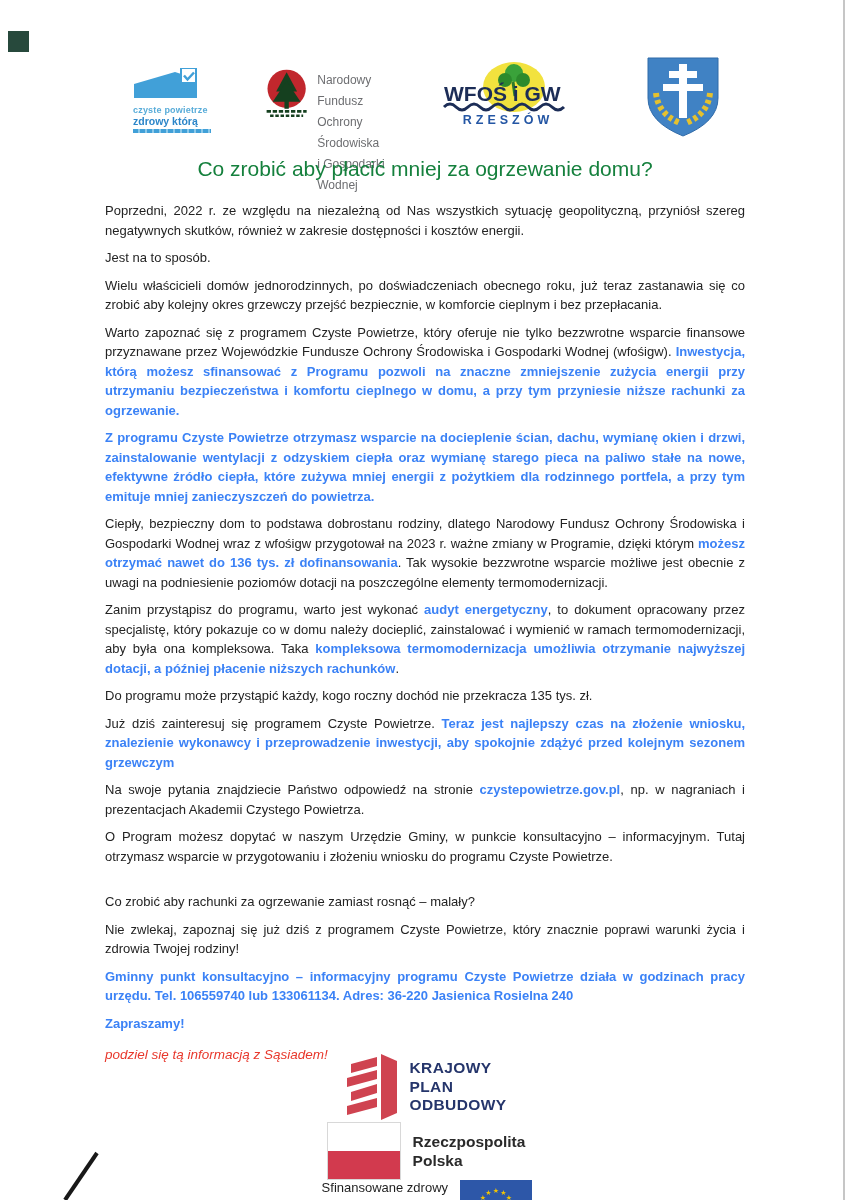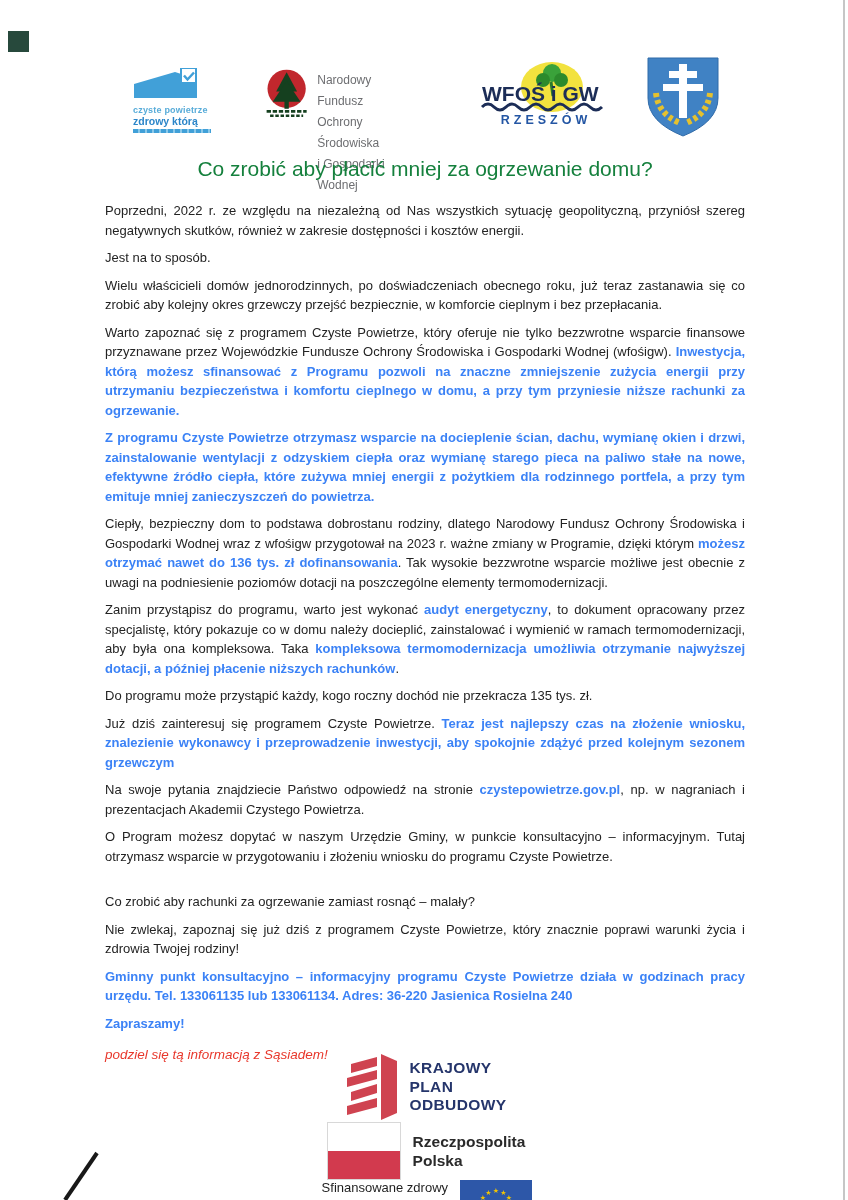--- a/index.html
+++ b/index.html
@@ -12,21 +12,21 @@
   .hlogo { position:absolute; }
   .cz-logo   { left:133px; top:68px; width:78px; text-align:left; }
   .cz-t1 { color:#58acd9; font-weight:700; font-size:9px;  letter-spacing:.2px; margin-top:2px; }
   .cz-t2 { color:#2c86c9; font-weight:700; font-size:10.5px; }
   .cz-bar { height:4px; margin-top:2px;
             background:repeating-linear-gradient(90deg,#41a0d8 0 5px,#8cc9ea 5px 7px); }
 
   .nf-logo  { left:264px; top:64px; width:150px; display:flex; align-items:flex-start; gap:8px; }
   .nf-text  { color:#6d6e71; font-size:12px; line-height:21px; padding-top:6px; }
 
-  .wf-logo  { left:472px; top:60px; width:148px; }
+  .wf-logo  { left:434px; top:60px; width:148px; }
   .herb-logo{ left:643px; top:55px; width:80px; height:84px; }
 
   
   .doc { position:absolute; left:105px; top:154px; width:640px; }
   .title { color:#15803d; font-size:21px; line-height:29px; text-align:center;
            margin:0 0 18px 0; font-weight:400; }
 
   
   .doc p { margin:0 0 8px 0; font-size:13px; line-height:19.5px; color:#232323;
            text-align:justify; }
@@ -117,21 +117,21 @@
         <p><span>Warto zapoznać się z programem Czyste Powietrze, który oferuje nie tylko bezzwrotne wsparcie finansowe przyznawane przez Wojewódzkie Fundusze Ochrony Środowiska i Gospodarki Wodnej (wfośigw). </span><span class="b">Inwestycja, którą możesz sfinansować z Programu pozwoli na znaczne zmniejszenie zużycia energii przy utrzymaniu bezpieczeństwa i komfortu cieplnego w domu, a przy tym przyniesie niższe rachunki za ogrzewanie.</span></p>
         <p><span class="b">Z programu Czyste Powietrze otrzymasz wsparcie na docieplenie ścian, dachu, wymianę okien i drzwi, zainstalowanie wentylacji z odzyskiem ciepła oraz wymianę starego pieca na paliwo stałe na nowe, efektywne źródło ciepła, które zużywa mniej energii z pożytkiem dla rodzinnego portfela, a przy tym emituje mniej zanieczyszczeń do powietrza.</span></p>
         <p><span>Ciepły, bezpieczny dom to podstawa dobrostanu rodziny, dlatego Narodowy Fundusz Ochrony Środowiska i Gospodarki Wodnej wraz z wfośigw przygotował na 2023 r. ważne zmiany w Programie, dzięki którym </span><span class="b">możesz otrzymać nawet do 136 tys. zł dofinansowania</span><span>. Tak wysokie bezzwrotne wsparcie możliwe jest obecnie z uwagi na  podniesienie poziomów dotacji na poszczególne elementy termomodernizacji.</span></p>
         <p><span>Zanim przystąpisz do programu, warto jest wykonać </span><span class="b">audyt energetyczny</span><span>, to dokument opracowany przez specjalistę, który pokazuje co w domu należy docieplić,  zainstalować i wymienić w ramach termomodernizacji, aby była ona kompleksowa. Taka </span><span class="b">kompleksowa termomodernizacja umożliwia otrzymanie najwyższej dotacji, a później płacenie niższych rachunków</span><span>.</span></p>
         <p><span>Do programu może przystąpić każdy, kogo roczny dochód  nie przekracza 135 tys. zł.</span></p>
         <p><span>Już dziś zainteresuj się programem Czyste Powietrze. </span><span class="b">Teraz jest najlepszy czas na złożenie wniosku, znalezienie wykonawcy i przeprowadzenie inwestycji, aby spokojnie zdążyć przed kolejnym sezonem grzewczym</span></p>
         <p><span>Na swoje pytania znajdziecie Państwo odpowiedź na stronie </span><span class="b">czystepowietrze.gov.pl</span><span>, np.  w  nagraniach i prezentacjach Akademii Czystego Powietrza.</span></p>
         <p><span>O Program możesz dopytać w naszym Urzędzie Gminy, w punkcie konsultacyjno – informacyjnym. Tutaj otrzymasz wsparcie w przygotowaniu i złożeniu wniosku do programu Czyste Powietrze.</span></p>
         <p class="gap-top"><span>Co zrobić aby rachunki za ogrzewanie zamiast rosnąć – malały?</span></p>
         <p><span>Nie zwlekaj, zapoznaj się już dziś z programem Czyste Powietrze, który znacznie poprawi warunki życia i zdrowia Twojej rodziny!</span></p>
-        <p><span class="b">Gminny punkt konsultacyjno – informacyjny programu Czyste Powietrze działa w godzinach pracy urzędu. Tel. 133061135 lub 133061134. Adres: 36-220 Jasienica Rosielna 240</span></p>
+        <p><span class="b">Gminny punkt konsultacyjno – informacyjny programu Czyste Powietrze działa w godzinach pracy urzędu. Tel. 106559740 lub 133061134. Adres: 36-220 Jasienica Rosielna 240</span></p>
         <p><span class="b">Zapraszamy!</span></p>
         <p class="red-note"><span>podziel się tą  informacją z Sąsiadem!</span></p>
       </div>
   </div>
 
   <div class="footer">
 
     <div class="fgroup">
       <svg width="54" height="70" viewBox="0 0 54 70">
         <g fill="#cf4350">

